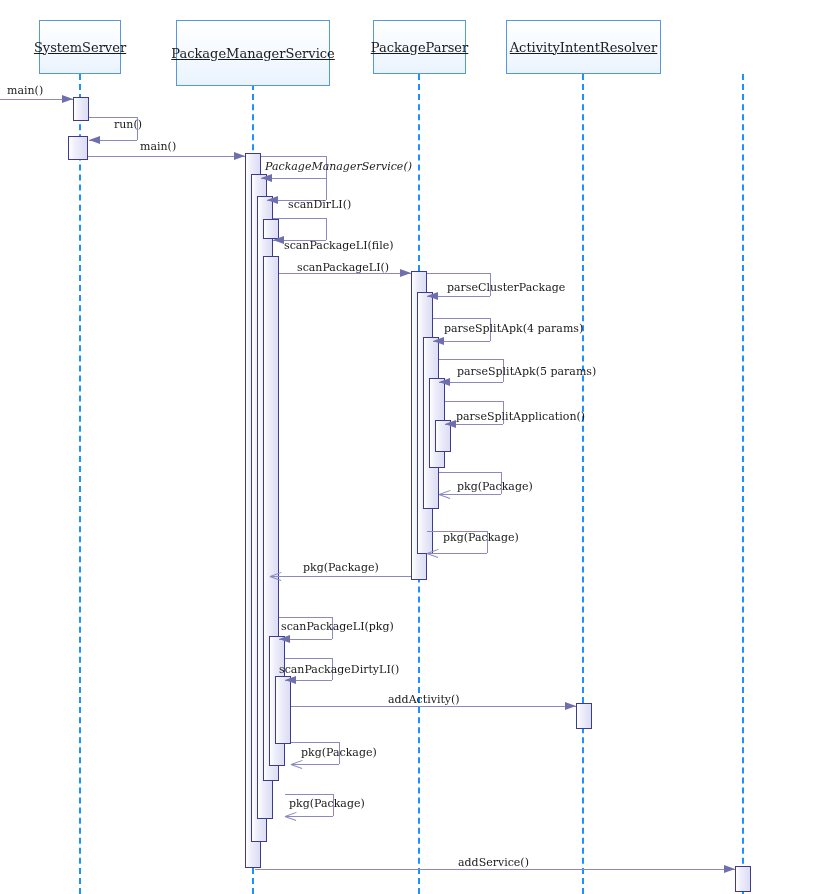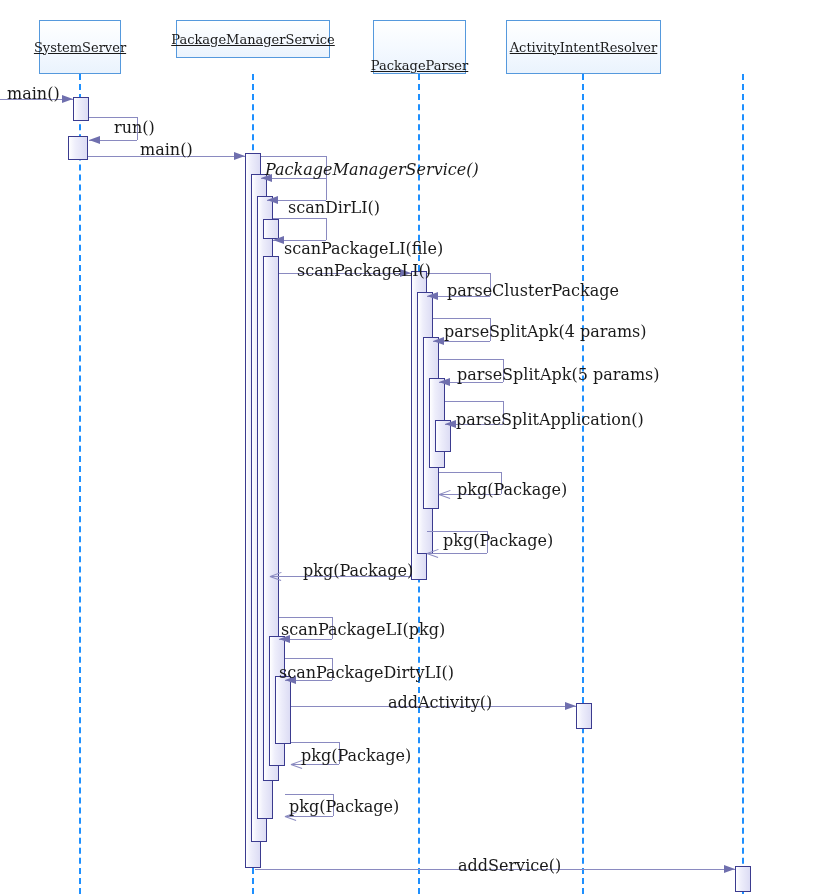--- a/index.html
+++ b/index.html
@@ -60,21 +60,21 @@
     z-index:5;
   }
   .msg-vline{
     position:absolute;
     width:0;
     border-left:1.1px solid #8a8ac0;
     z-index:5;
   }
   .msg-label{
     position:absolute;
-    font-size:16px;
+    font-size:11px;
     color:#1a1a1a;
     white-space:nowrap;
     z-index:7;
     font-family:"DejaVu Serif", serif;
   }
   
   .arrow-r{
     position:absolute;
     width:0;height:0;
     border-top:4.5px solid transparent;
@@ -217,22 +217,22 @@
     <div class="activation" style="left: 411px; top: 271px; width: 16px; height: 309px; border-color: rgb(59, 59, 143);"></div>
     <div class="activation" style="left: 417px; top: 292px; width: 16px; height: 262px; border-color: rgb(59, 59, 143);"></div>
     <div class="activation" style="left: 423px; top: 337px; width: 16px; height: 172px; border-color: rgb(59, 59, 143);"></div>
     <div class="activation" style="left: 429px; top: 378px; width: 16px; height: 90px; border-color: rgb(59, 59, 143);"></div>
     <div class="activation" style="left: 435px; top: 420px; width: 16px; height: 32px; border-color: rgb(59, 59, 143);"></div>
     <div class="activation" style="left: 576px; top: 703px; width: 16px; height: 26px; border-color: rgb(59, 59, 143);"></div>
     <div class="activation" style="left: 735px; top: 866px; width: 16px; height: 26px; border-color: rgb(59, 59, 143);"></div>
     <div class="participant" style="left: 39px; top: 20px; width: 82px; height: 54px; border-color: rgb(85, 153, 221); z-index: 10;">
       <span class="pname" style="color: rgb(26, 26, 26);">SystemServer</span>
     </div>
-    <div class="participant" style="left: 176px; top: 20px; width: 154px; height: 38px; border-color: rgb(85, 153, 221); z-index: 10;">
+    <div class="participant" style="left: 176px; top: 20px; width: 154px; height: 66px; border-color: rgb(85, 153, 221); z-index: 10;">
       <span class="pname" style="color: rgb(26, 26, 26);">PackageManagerService</span>
     </div>
-    <div class="participant" style="left: 373px; top: 20px; width: 93px; height: 54px; border-color: rgb(85, 153, 221); z-index: 10; align-items: flex-end;">
+    <div class="participant" style="left: 373px; top: 20px; width: 93px; height: 54px; border-color: rgb(85, 153, 221); z-index: 10;">
       <span class="pname" style="color: rgb(26, 26, 26);">PackageParser</span>
     </div>
     <div class="participant" style="left: 506px; top: 20px; width: 155px; height: 54px; border-color: rgb(85, 153, 221); z-index: 10;">
       <span class="pname" style="color: rgb(26, 26, 26);">ActivityIntentResolver</span>
     </div>
   </div>
 
 </body></html>

